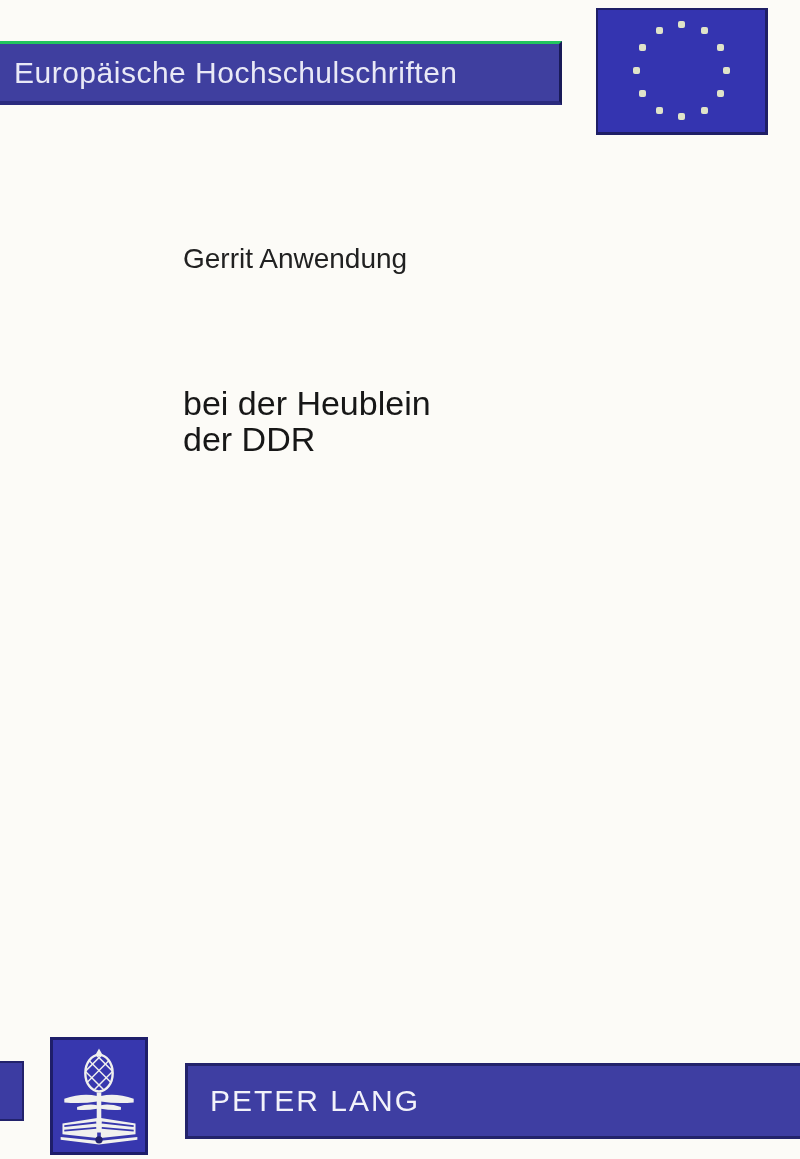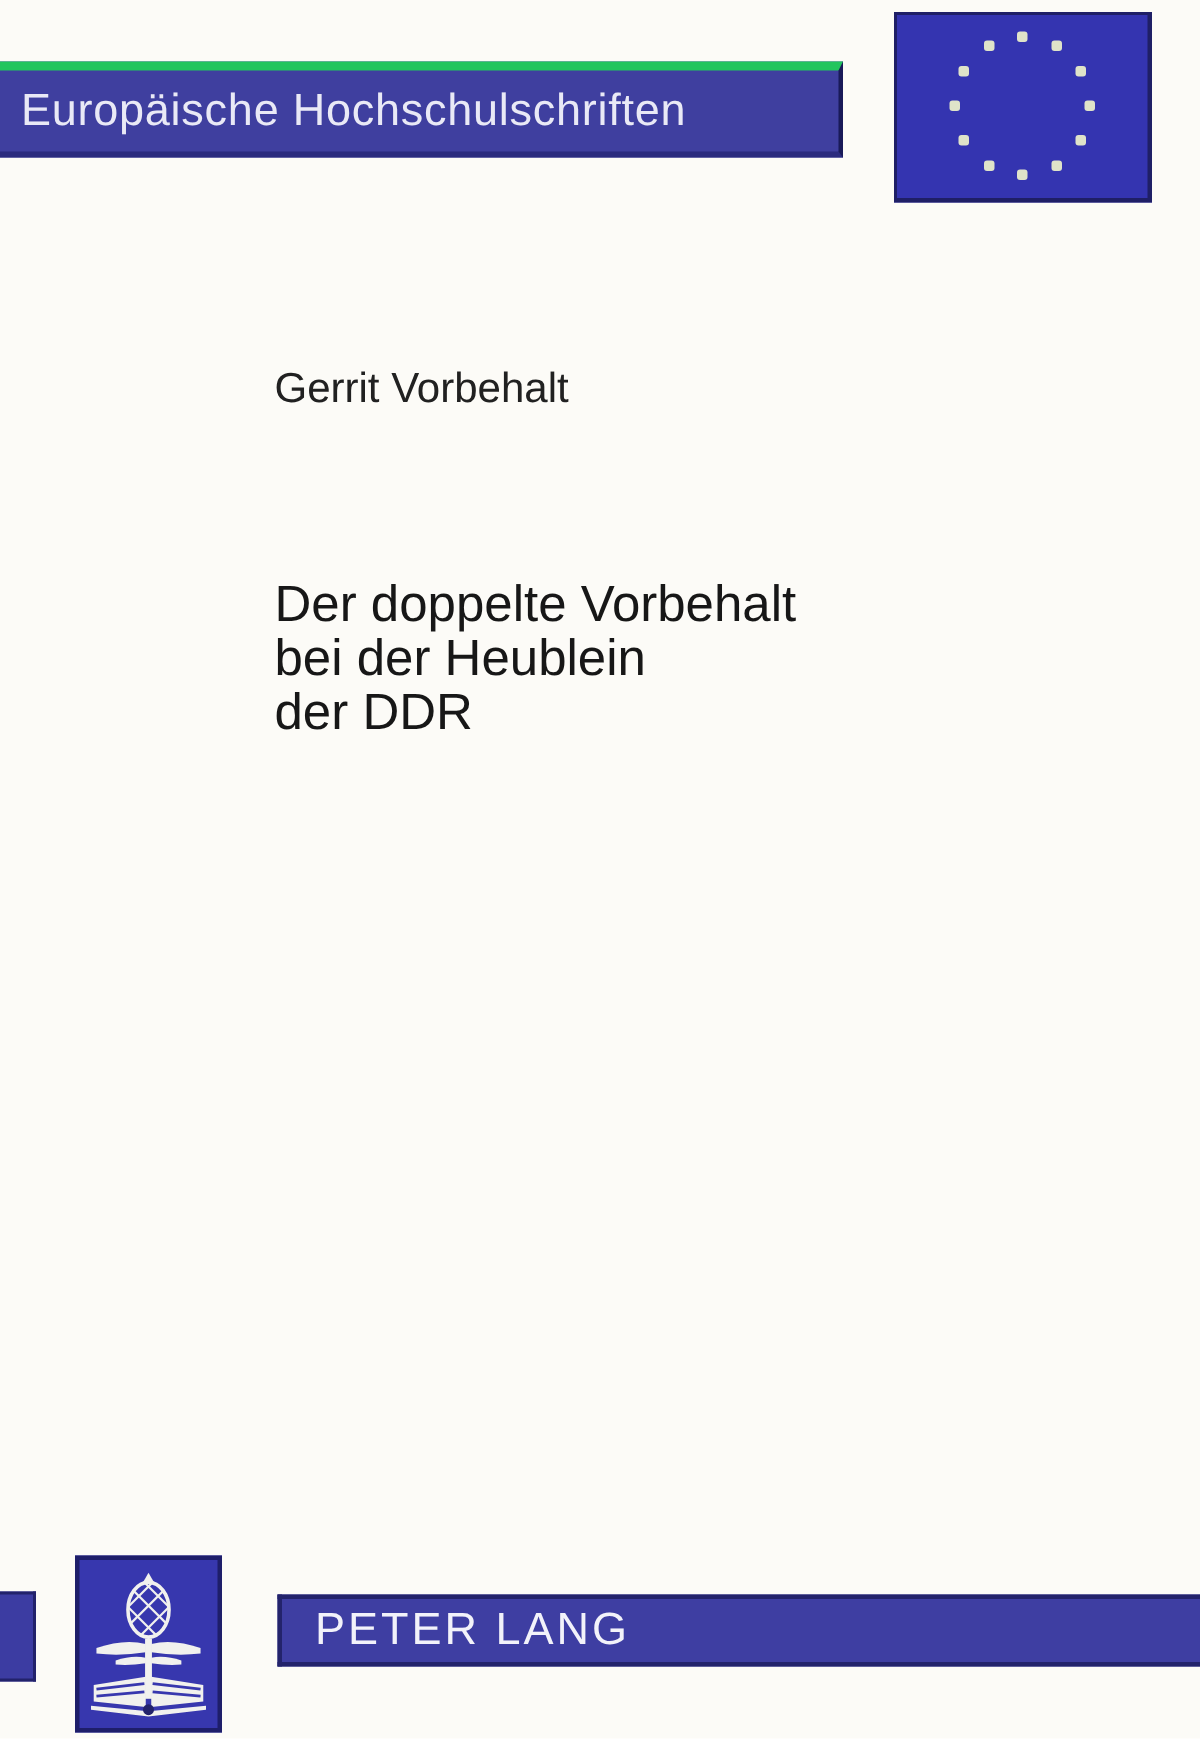--- a/index.html
+++ b/index.html
@@ -18,21 +18,21 @@
 
   
   .series-banner {
     position: absolute;
     left: 0;
     top: 41px;
     width: 562px;
     height: 64px;
     box-sizing: border-box;
     background: #3f3f9f;
-    border-top: 6px solid #22c55e;
+    border-top: 3px solid #22c55e;
     border-right: 3px solid #191a58;
     border-bottom: 4px solid #2b2b7e;
     display: flex;
     align-items: center;
     padding-left: 14px;
   }
   .series-banner .label {
     color: #e9e9f6;
     font-size: 30px;
     letter-spacing: 0.5px;
@@ -108,21 +108,21 @@
     justify-content: center;
   }
   .publisher-logo svg { display: block; }
 
   
   .publisher-banner {
     position: absolute;
     left: 185px;
     top: 1063px;
     width: 615px;
-    height: 48px;
+    height: 76px;
     box-sizing: border-box;
     background: #3e3ea2;
     border-top: 3px solid #23236b;
     border-bottom: 3px solid #23236b;
     border-left: 3px solid #23236b;
     display: flex;
     align-items: center;
     padding-left: 22px;
   }
   .publisher-banner .label {
@@ -151,24 +151,23 @@
         <span class="star" style="left: 102.5px; top: 96.8372px; background: rgb(223, 227, 201);"></span>
         <span class="star" style="left: 80px; top: 103px; background: rgb(223, 227, 201);"></span>
         <span class="star" style="left: 57.5px; top: 96.8372px; background: rgb(223, 227, 201);"></span>
         <span class="star" style="left: 41.0289px; top: 80px; background: rgb(223, 227, 201);"></span>
         <span class="star" style="left: 35px; top: 57px; background: rgb(223, 227, 201);"></span>
         <span class="star" style="left: 41.0289px; top: 34px; background: rgb(223, 227, 201);"></span>
         <span class="star" style="left: 57.5px; top: 17.1628px; background: rgb(223, 227, 201);"></span>
       </div>
   </div>
 
-  <div class="author">Gerrit Vorbehalt</div>
+  <div class="author">Gerrit Anwendung</div>
 
   <div class="title-block">
-    <div>Der doppelte Vorbehalt</div>
     <div>bei der Heublein</div>
     <div>der DDR</div>
   </div>
 
   <div class="spine-bar"></div>
 
   <div class="publisher-logo">
     <svg width="84" height="104" viewBox="0 0 92 112" xmlns="http://www.w3.org/2000/svg">
       <defs>
         <clipPath id="coneClip">

